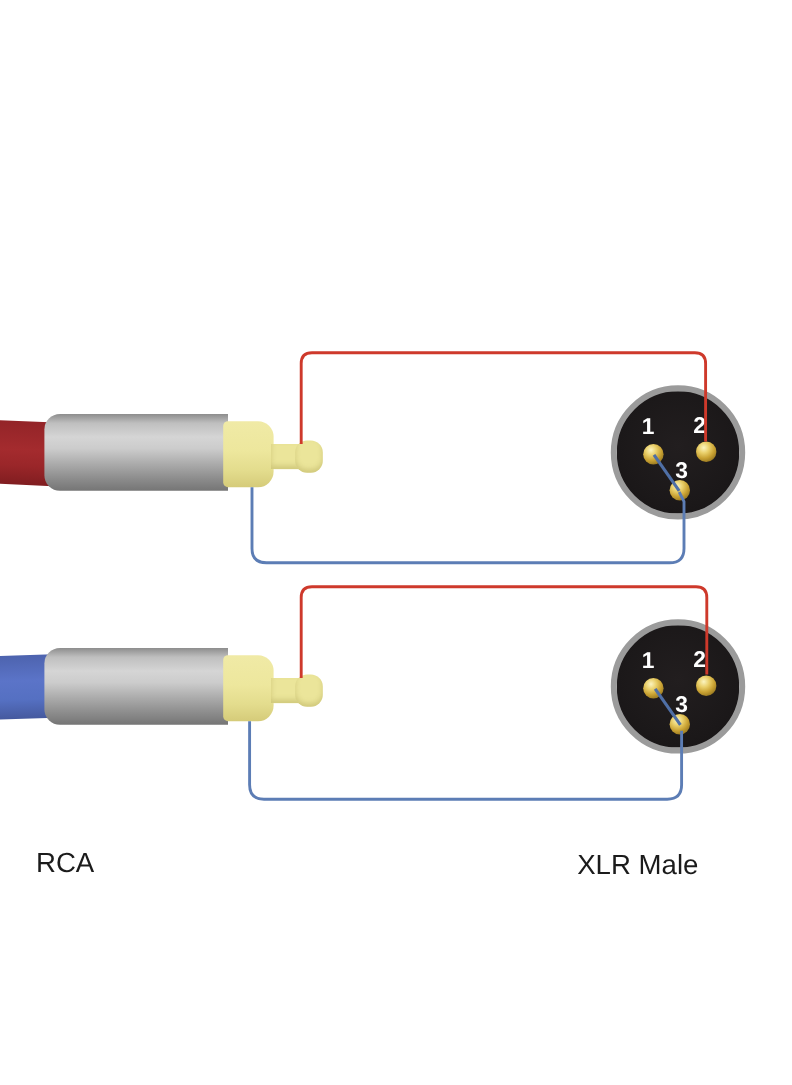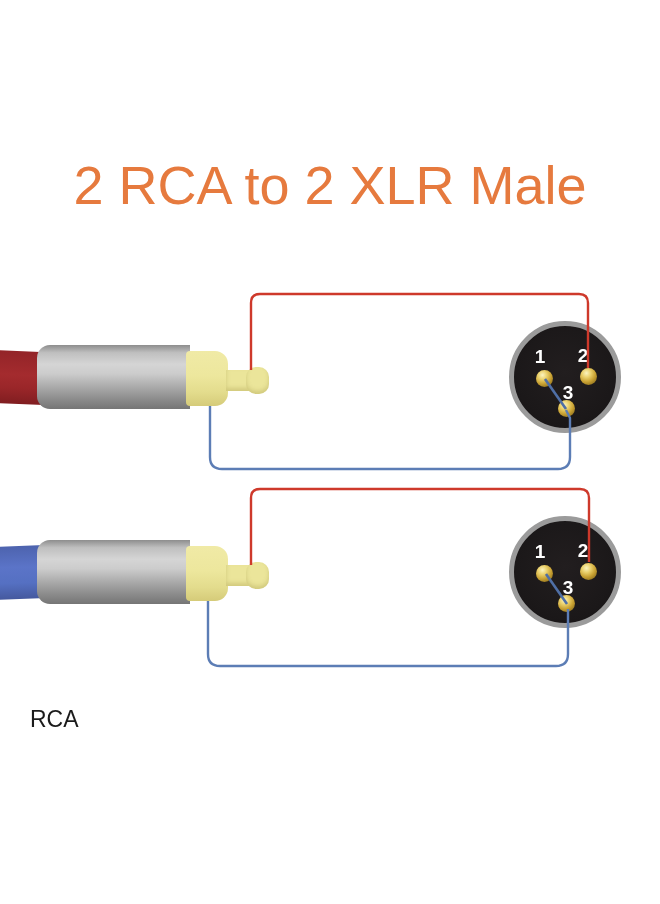--- a/index.html
+++ b/index.html
@@ -71,21 +71,20 @@
   
   .caption{position:absolute;color:#1B1B1B;font-size:23px;line-height:1.2;text-align:left;}
   .caption-left{left:30px;top:706px;width:120px;}
   .caption-right{left:481px;top:707px;width:180px;}
 </style>
 </head>
 <body>
 
 <div class="canvas">
 
-  <h1 class="title">2 RCA to 2 XLR Male</h1>
 
   <div class="row row1">
     <div class="cable cable-red"></div>
     <div class="barrel"></div>
     <div class="collar"></div>
     <div class="pinshaft"></div>
     <div class="pintip"></div>
 
     <div class="xlr"></div>
     <div class="xpin xpin1"></div>
@@ -117,14 +116,15 @@
     <path d="M 251 370 V 303 Q 251 294 260 294 H 579 Q 588 294 588 303 V 368" fill="none" stroke="#CE392B" stroke-width="2.4"></path>
     <path d="M 210 406 V 457 Q 210 469 222 469 H 558 Q 570 469 570 457 V 418 L 566 410" fill="none" stroke="#5C7DB5" stroke-width="2.4"></path>
     <path d="M 545 379 L 566 409" fill="none" stroke="#4F6FA6" stroke-width="2.6"></path>
 
     <path d="M 251 565 V 498 Q 251 489 260 489 H 580 Q 589 489 589 498 V 562" fill="none" stroke="#CE392B" stroke-width="2.4"></path>
     <path d="M 208 601 V 654 Q 208 666 220 666 H 556 Q 568 666 568 654 V 609" fill="none" stroke="#5C7DB5" stroke-width="2.4"></path>
     <path d="M 546 574 L 567 604" fill="none" stroke="#4F6FA6" stroke-width="2.6"></path>
   </svg>
 
   <div class="caption caption-left">RCA</div>
+  <div class="caption caption-right">XLR Male</div>
 
 </div>
 
 </body></html>

